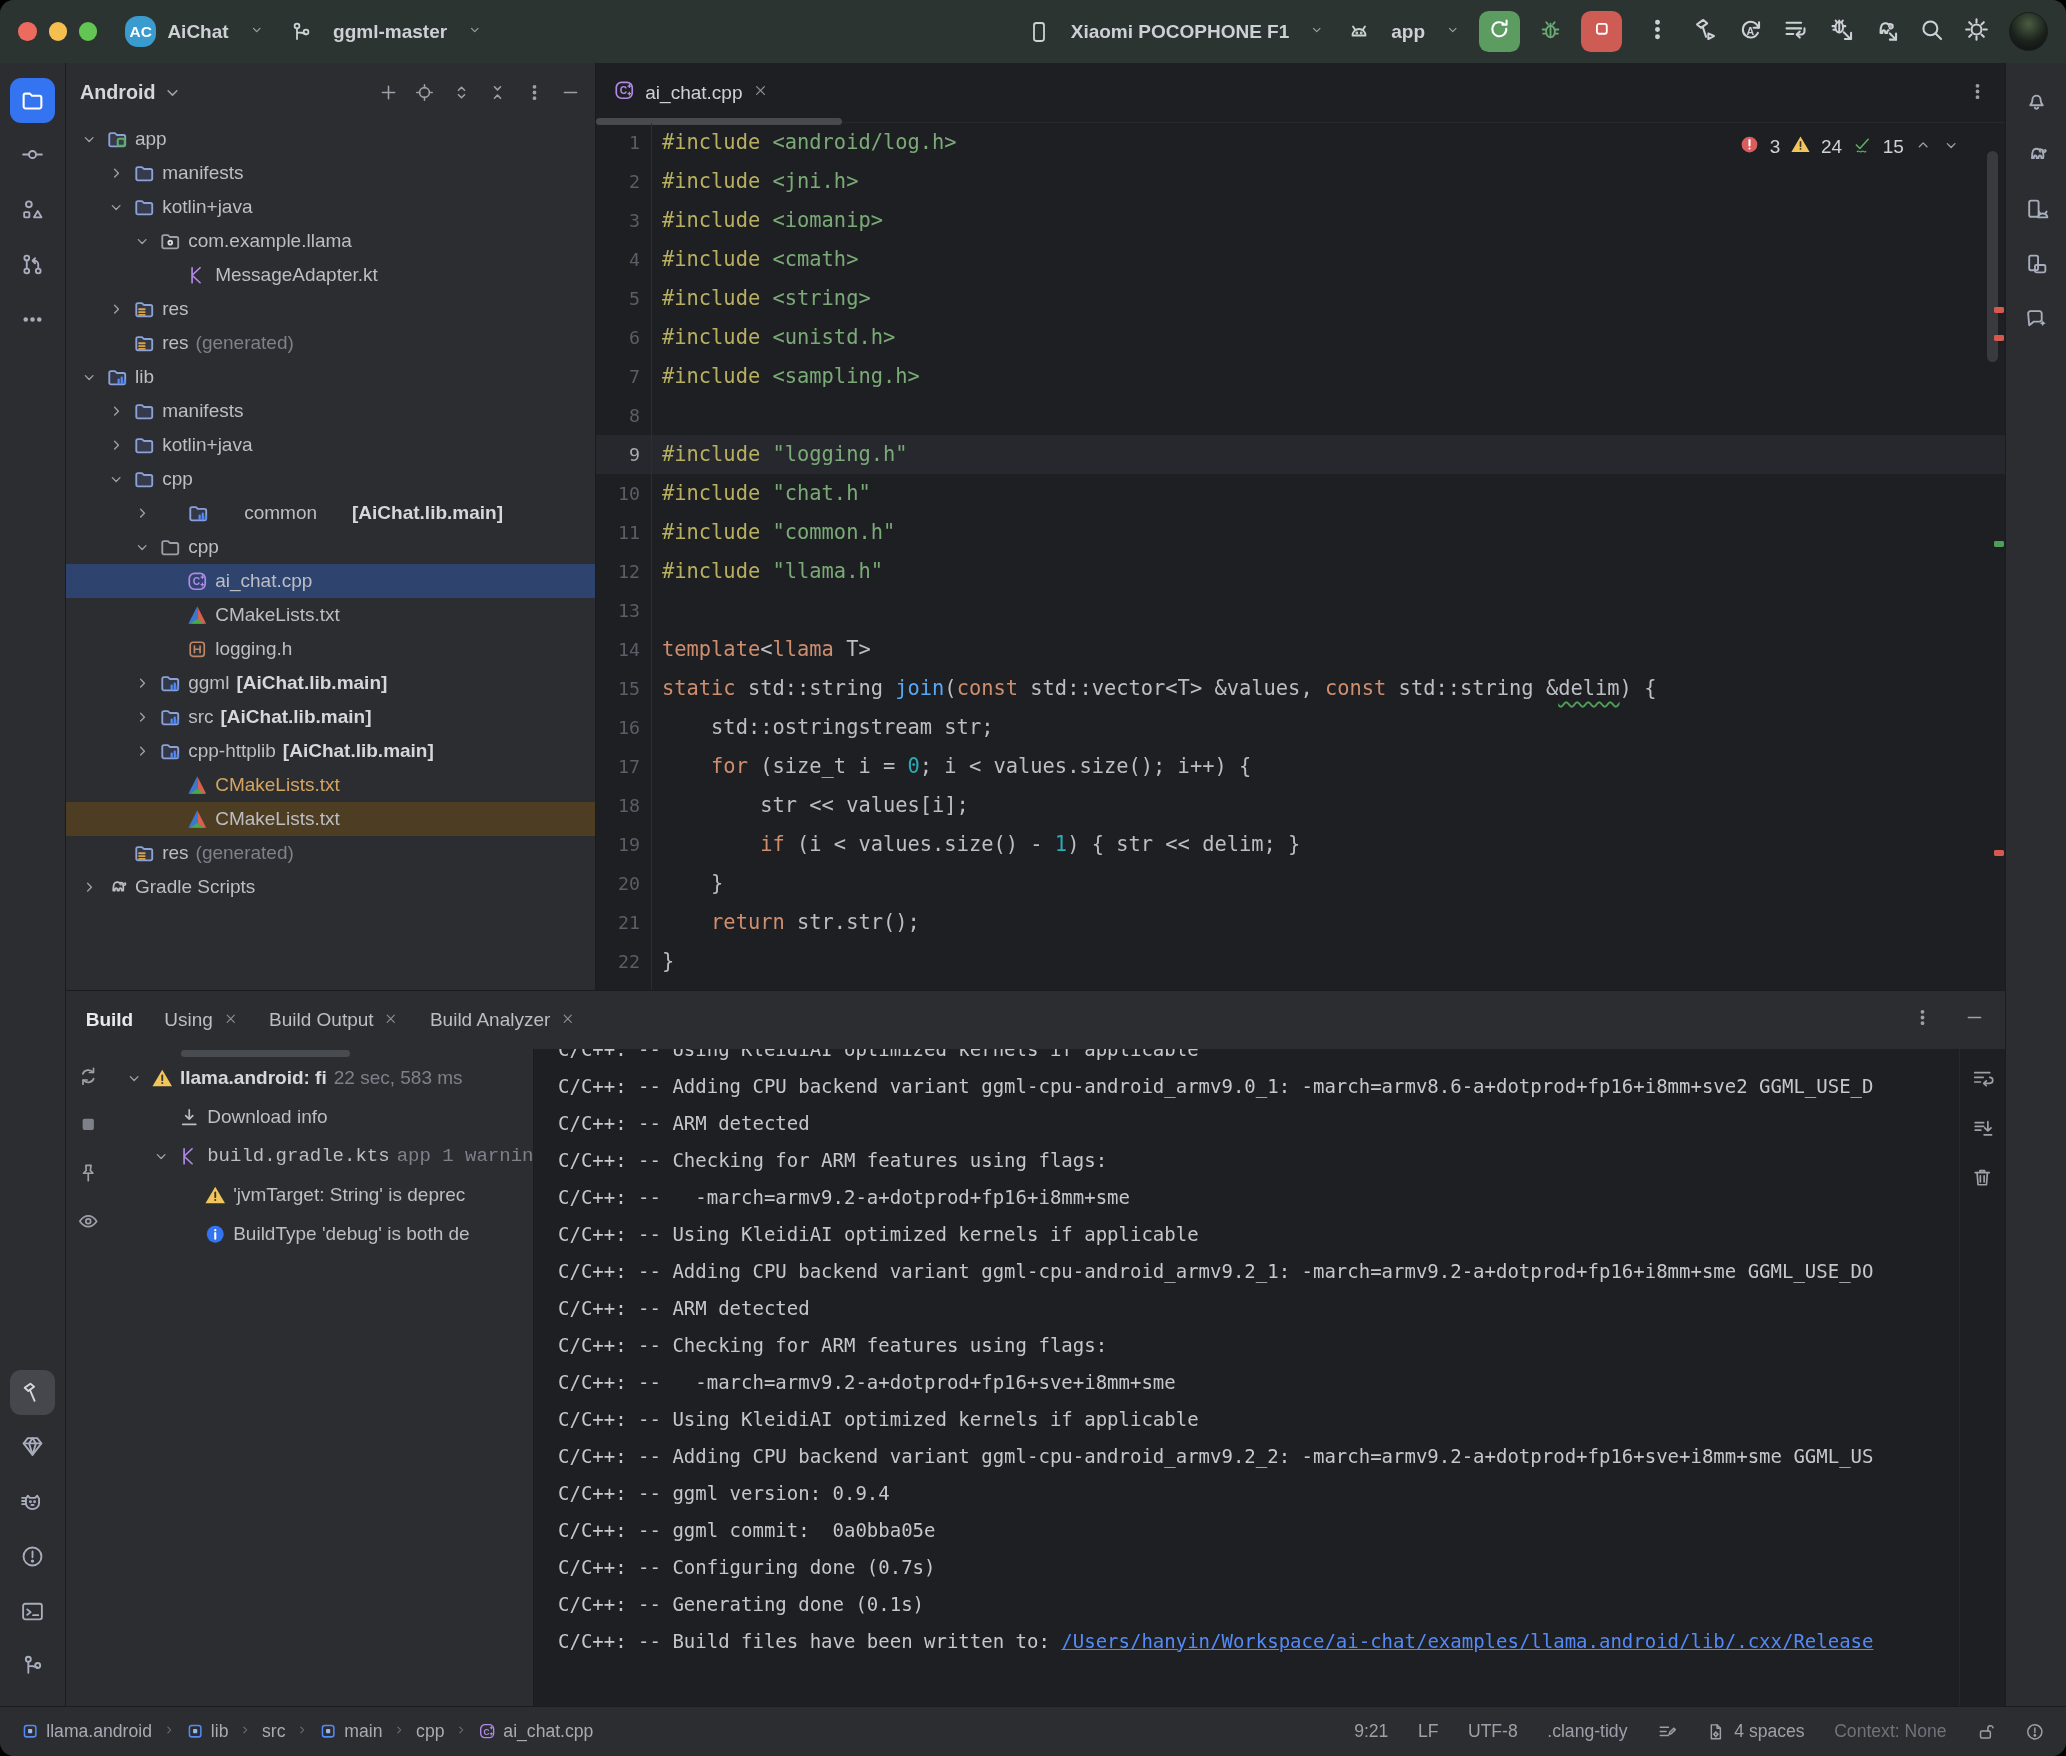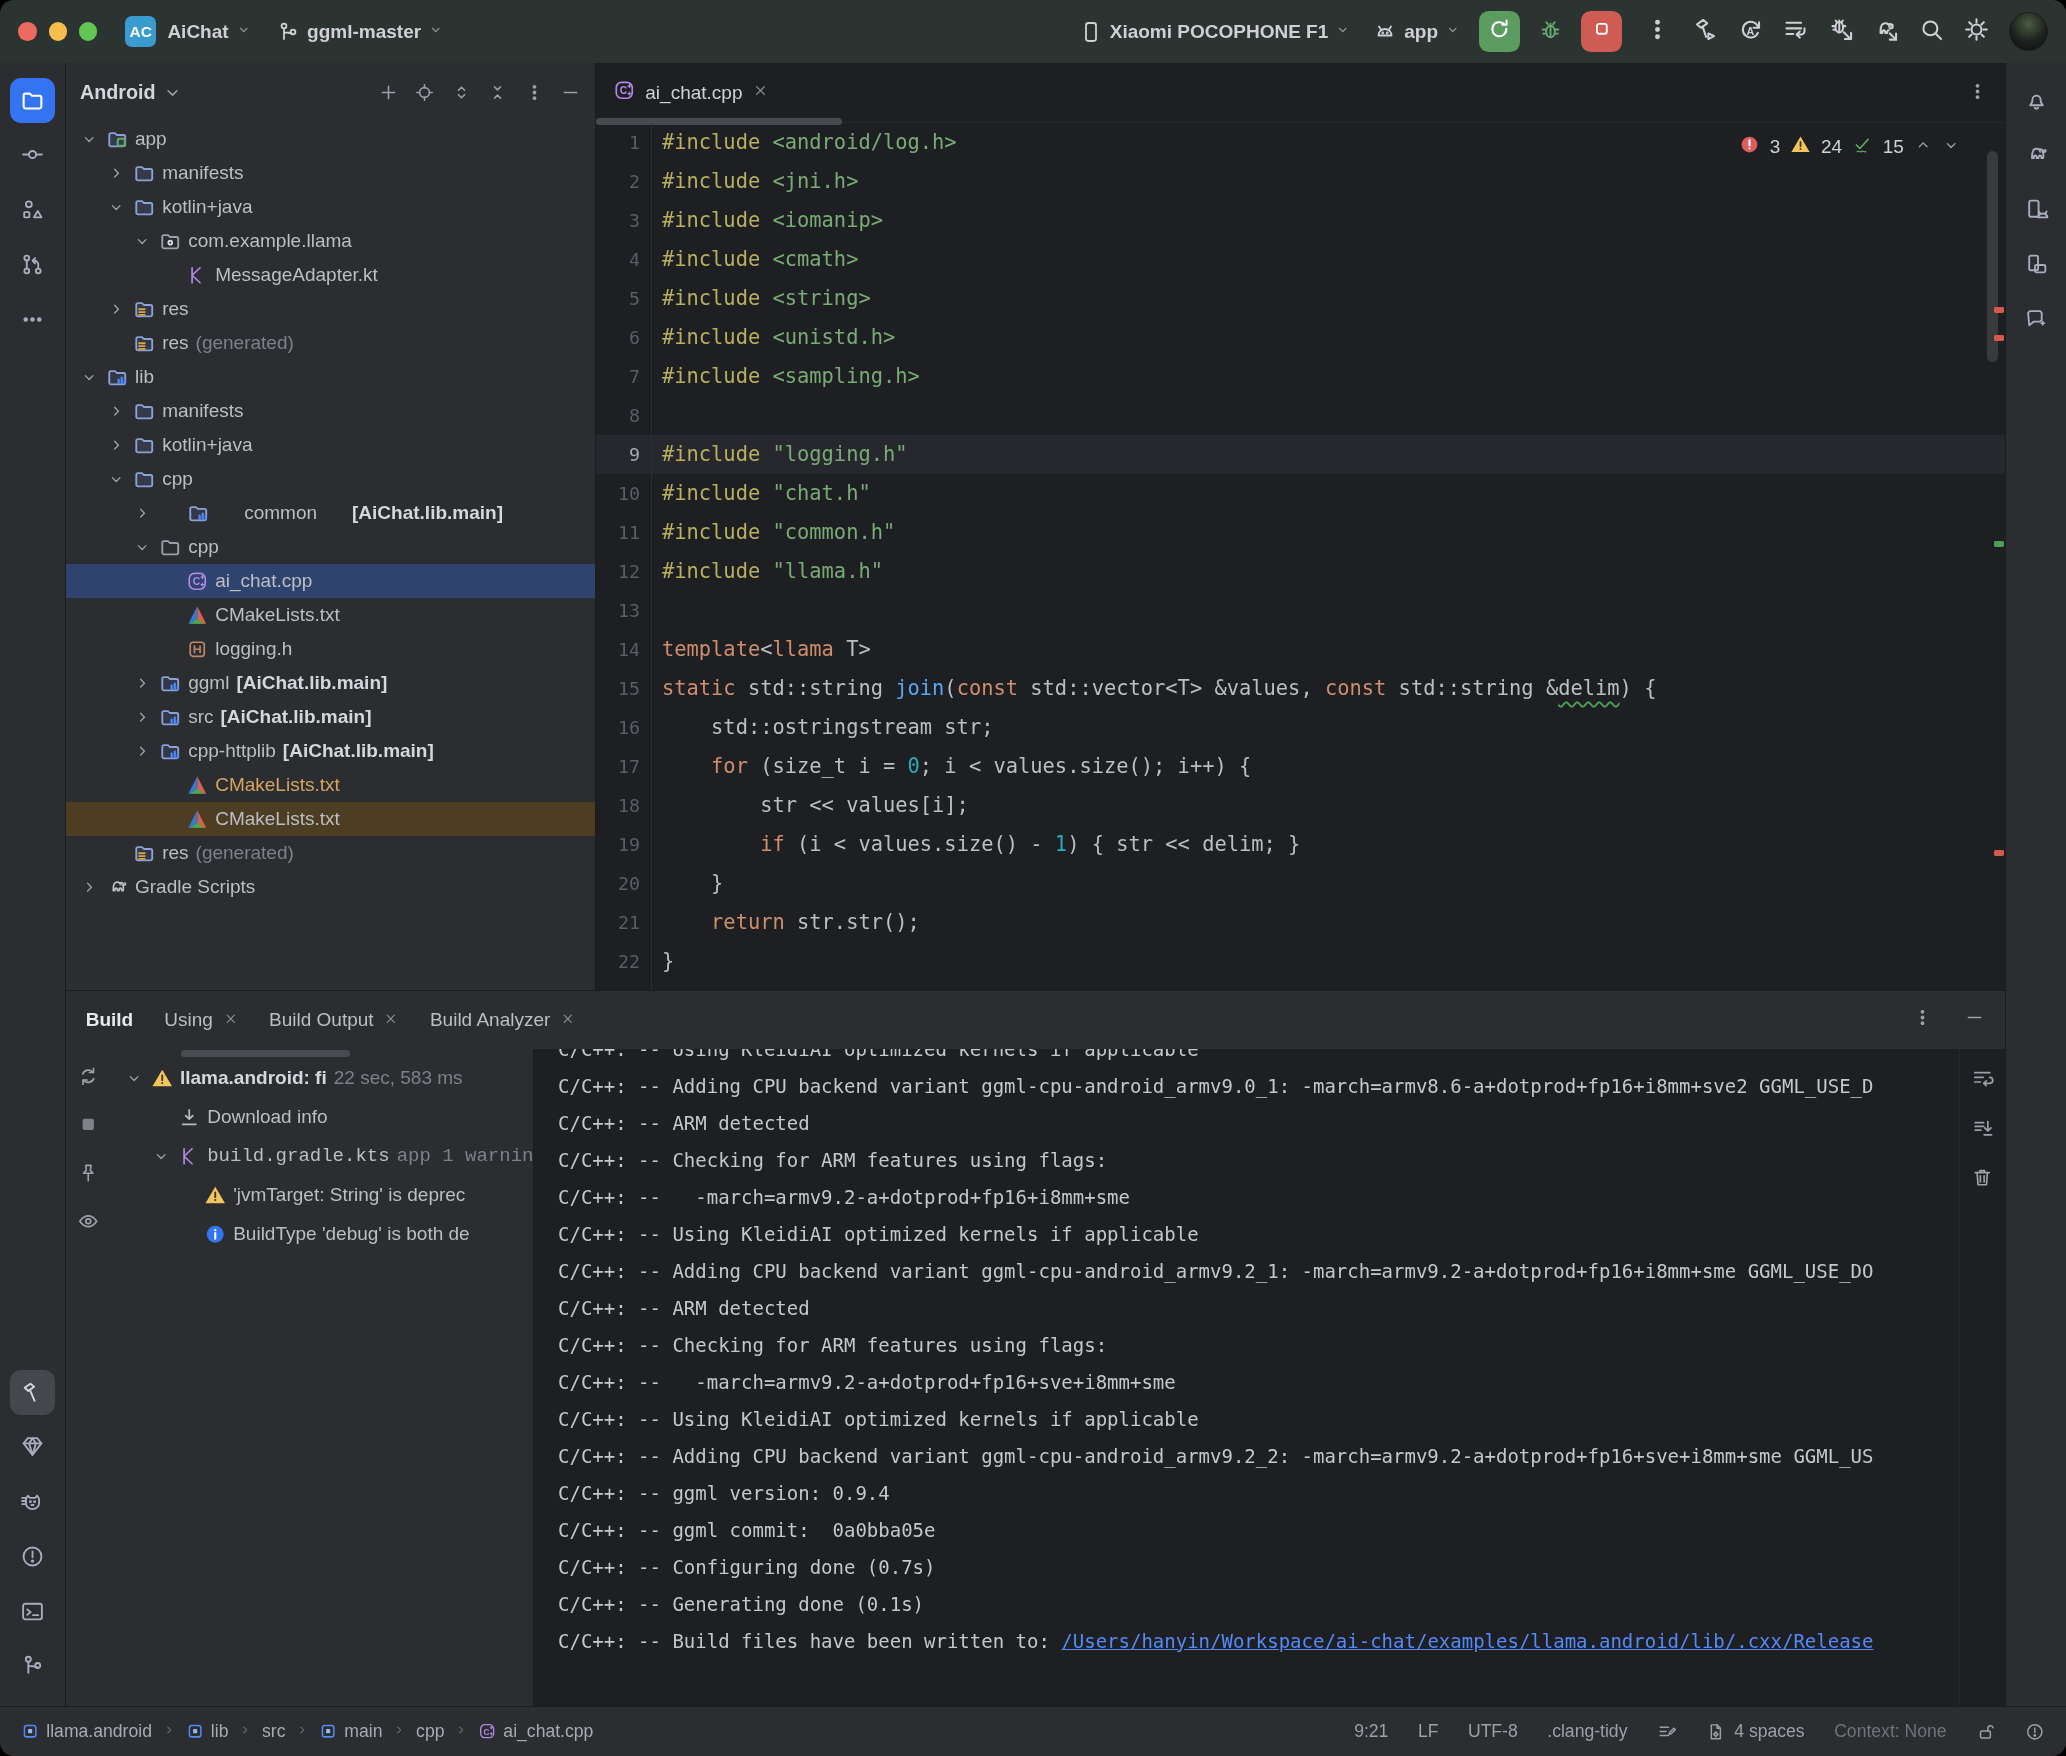--- a/index.html
+++ b/index.html
@@ -5,23 +5,23 @@
   html,body{margin:0;padding:0;background:#000;width:2066px;height:1757px;overflow:hidden;
     font-family:"Liberation Sans",sans-serif;-webkit-font-smoothing:antialiased;}
   .window{position:absolute;inset:0;border-radius:14px;overflow:hidden;background:#1e1f22;
     display:flex;flex-direction:column;}
   
   .titlebar{height:63px;flex:0 0 63px;background:#2c3431;display:flex;align-items:center;
     padding:0 18.3px;color:#ced0d6;font-size:19px;font-weight:600;}
   .traffic{display:flex;gap:12px;margin-right:28px;}
   .tl{width:18.3px;height:18.3px;border-radius:50%;}
   .tl.r{background:#ed6a5f}.tl.y{background:#f5bf4f}.tl.g{background:#62c554}
-  .badge{width:31px;height:31px;border-radius:7px;background:#3a9cce;color:#fff;display:flex;
+  .badge{width:31px;height:31px;border-radius:13px;background:#3a9cce;color:#fff;display:flex;
     align-items:center;justify-content:center;font-size:15.5px;font-weight:700;margin-right:11.2px;}
-  .tb-group{display:flex;align-items:center;gap:7px;margin-right:25px;cursor:default;}
+  .tb-group{display:flex;align-items:center;gap:20px;margin-right:25px;cursor:default;}
   .chev-s svg{width:15.5px;height:15.5px;color:#9da0a8}
   .tb-ic svg{width:24px;height:24px;color:#ced0d6}
   .tb-ic{position:relative;display:flex}
   .tb-right{margin-left:auto;display:flex;align-items:center;gap:18.3px;}
   .runbtn{width:41px;height:41px;border-radius:9.8px;background:#5c9c61;display:flex;align-items:center;justify-content:center;}
   .runbtn svg{width:22.5px;height:22.5px;color:#fff}
   .stopbtn{width:41px;height:41px;border-radius:9.8px;background:#cf5b55;display:flex;align-items:center;justify-content:center;}
   .stopbtn svg{width:19.7px;height:19.7px;color:#fff}
   .bugic svg{width:25px;height:25px;color:#6aab73}
   .ticonbtn svg{width:27px;height:27px;color:#ced0d6}

